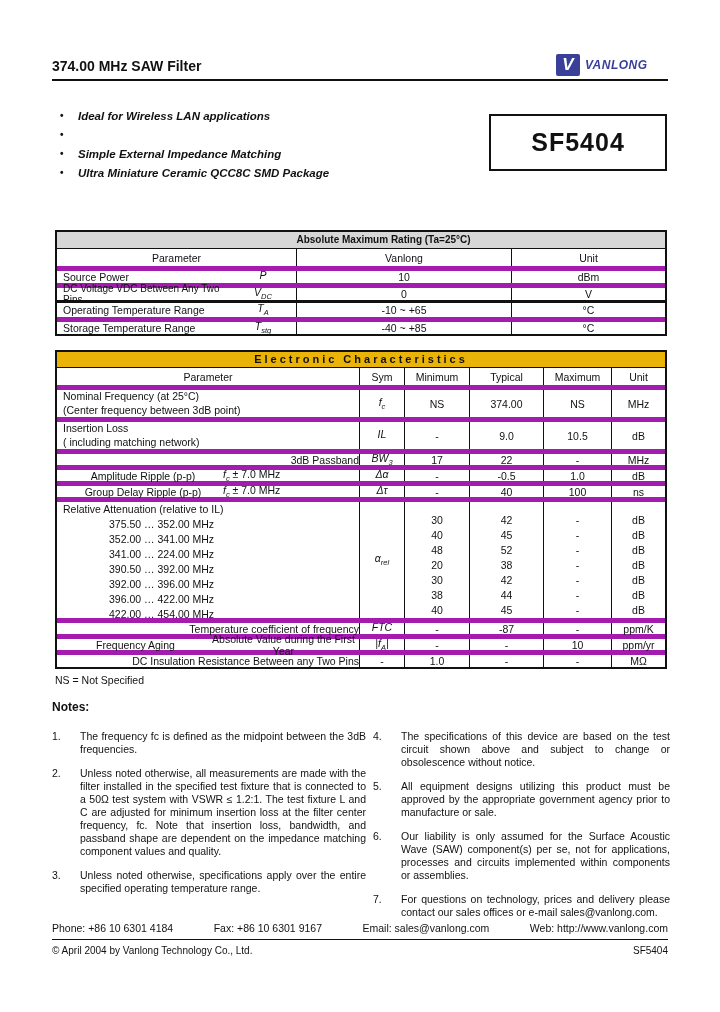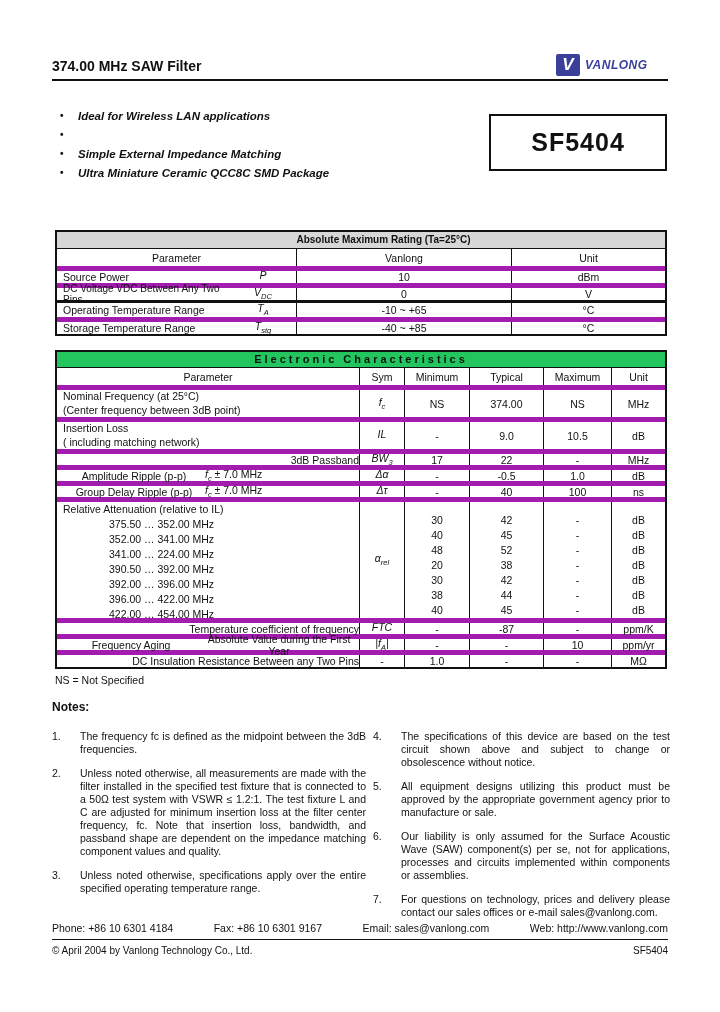--- a/index.html
+++ b/index.html
@@ -40,33 +40,33 @@
   .amr .c-param { width:240px; padding-left:0; }
   .amr .c-param .pname { flex:1; text-align:left; padding-left:6px; }
   .amr .c-param .psym { width:66px; text-align:center; }
   .amr .c-rating { width:215px; }
   .amr .c-unit { flex:1; }
   .amr .hdr div { font-weight:normal; }
   .small-label { font-size:10px; }
 
   
   .ec { left:55px; top:350px; }
-  .ec .tbl-title { height:16px; line-height:15px; background:#22c55e; font-size:11px; letter-spacing:3px; }
+  .ec .tbl-title { height:16px; line-height:15px; background:#eab308; font-size:11px; letter-spacing:3px; }
   .ec .c-param { width:303px; }
   .ec .c-sym { width:45px; }
   .ec .c-min { width:65px; }
   .ec .c-typ { width:74px; }
   .ec .c-max { width:68px; }
   .ec .c-unit { flex:1; }
   .ec .trow.h17 { height:17px; }
   .ec .trow.h16 { height:16px; }
   .ec .trow.h32 { height:32px; }
   .two-line { flex-direction:column; align-items:flex-start; justify-content:center; line-height:14px; }
   .split-param { justify-content:flex-start; gap:0; }
-  .split-param .sp1 { width:148px; padding-left:6px; }
+  .split-param .sp1 { width:166px; padding-left:6px; }
   .rel-block { height:121px; }
   .rel-block .c-param { flex-direction:column; align-items:stretch; justify-content:flex-start; }
   .rl { height:15px; line-height:15px; }
   .rel-label { padding-left:6px; }
   .rel-range { padding-left:52px; }
   .stack { flex-direction:column; justify-content:flex-start; align-items:stretch; }
   .stack .rl { text-align:center; }
 
   .ns-note { left:55px; top:674px; font-size:10.5px; }
 

